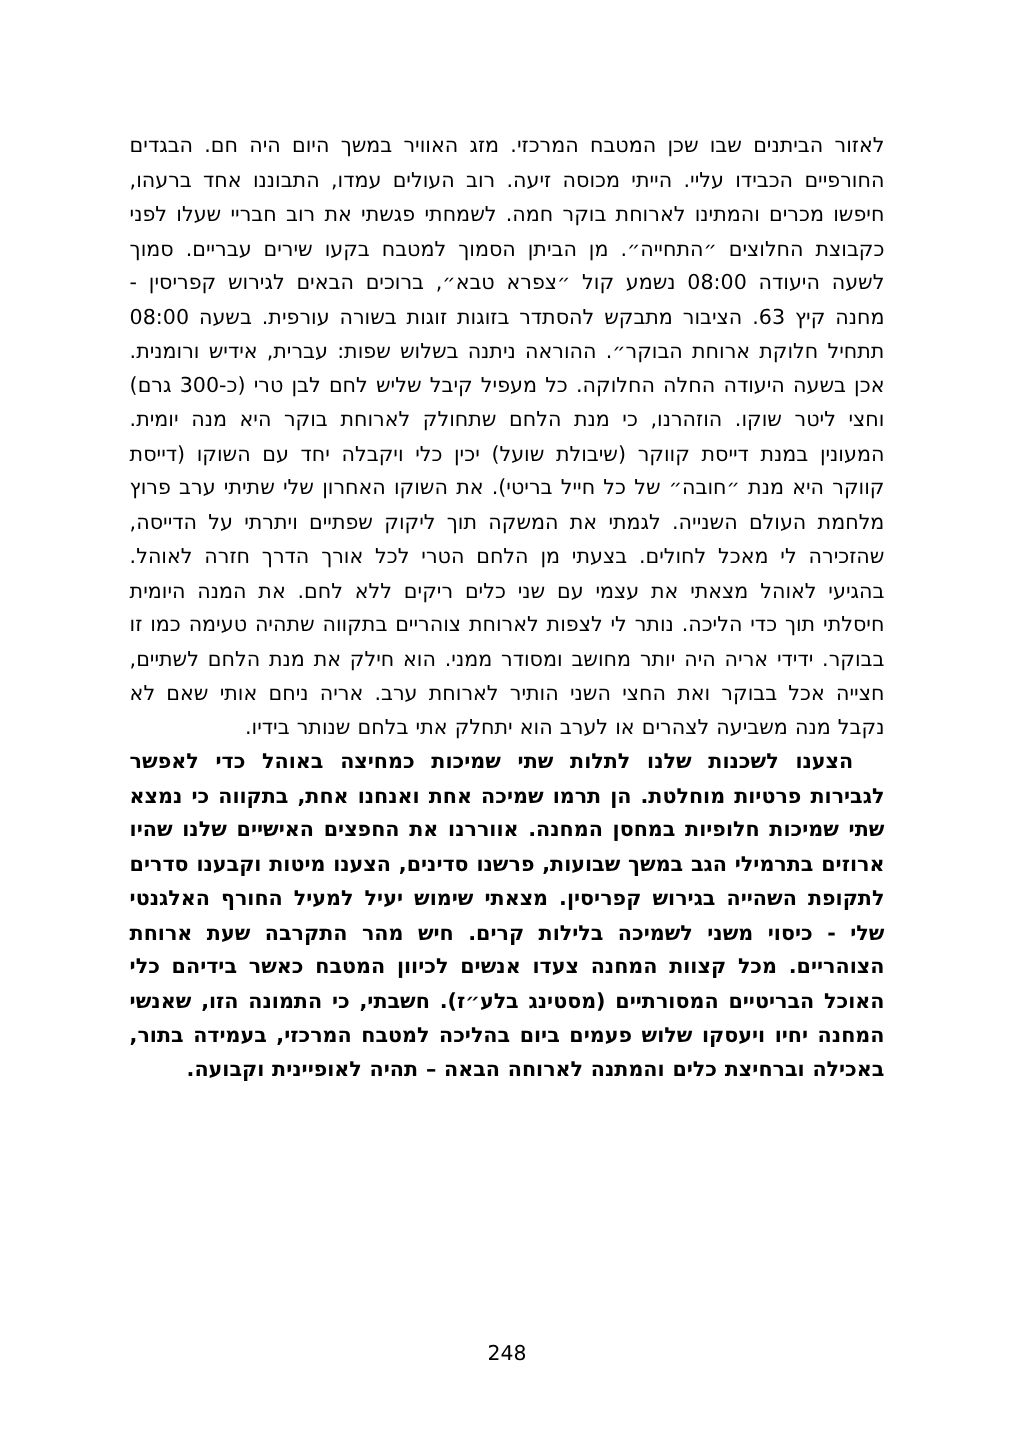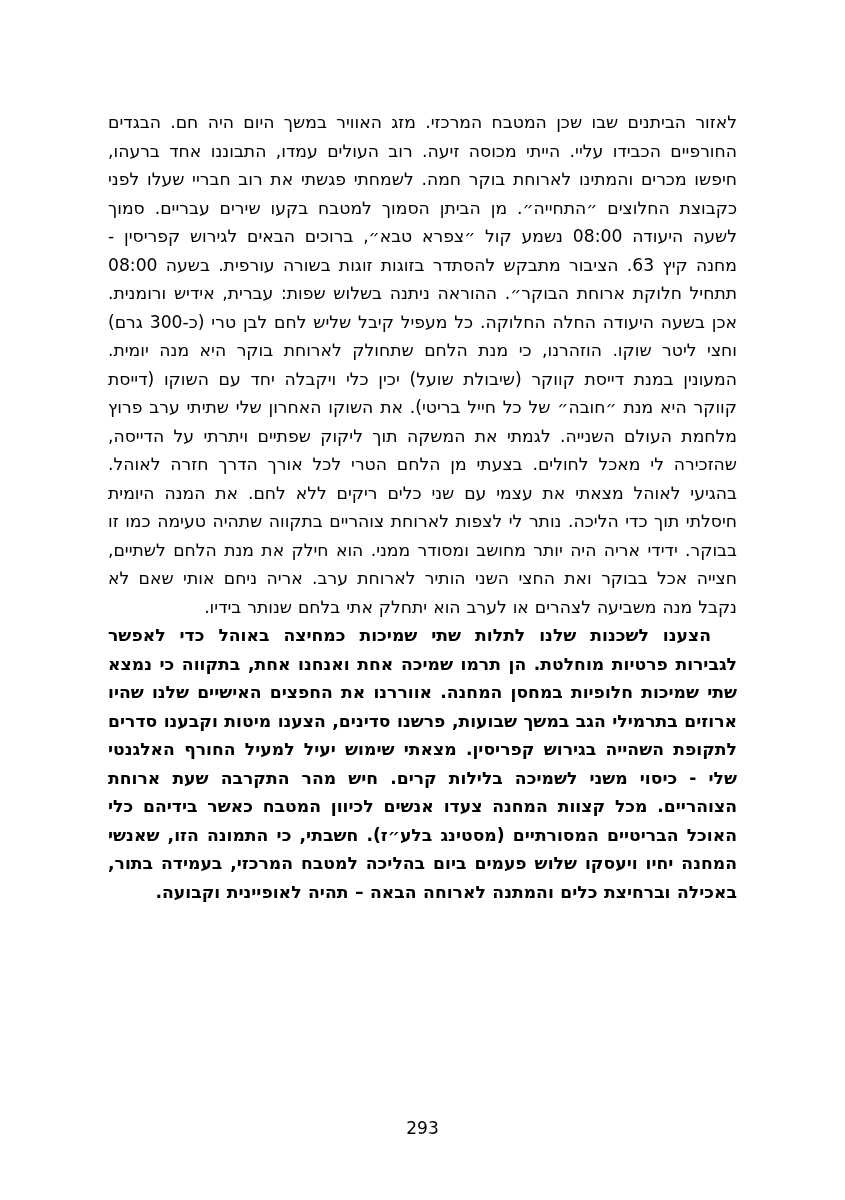--- a/index.html
+++ b/index.html
@@ -55,14 +55,14 @@
   }
 </style>
 </head>
 <body>
 
 <div class="page">
   <div class="body-text">
     <p class="para">לאזור הביתנים שבו שכן המטבח המרכזי. מזג האוויר במשך היום היה חם. הבגדים החורפיים הכבידו עליי. הייתי מכוסה זיעה.  רוב העולים עמדו, התבוננו אחד ברעהו, חיפשו מכרים והמתינו לארוחת בוקר חמה. לשמחתי פגשתי את רוב חבריי שעלו לפני כקבוצת החלוצים ״התחייה״. מן הביתן הסמוך למטבח בקעו שירים עבריים. סמוך לשעה היעודה 08:00 נשמע קול ״צפרא טבא״, ברוכים הבאים לגירוש קפריסין - מחנה קיץ 63. הציבור מתבקש להסתדר בזוגות זוגות בשורה עורפית. בשעה 08:00 תתחיל חלוקת ארוחת הבוקר״. ההוראה ניתנה בשלוש שפות: עברית, אידיש ורומנית. אכן בשעה היעודה החלה החלוקה. כל מעפיל קיבל שליש לחם לבן טרי (כ-300 גרם) וחצי ליטר שוקו. הוזהרנו, כי מנת הלחם שתחולק לארוחת בוקר היא מנה יומית. המעונין במנת דייסת קווקר (שיבולת שועל) יכין כלי ויקבלה יחד עם השוקו (דייסת קווקר היא מנת ״חובה״ של כל חייל בריטי). את השוקו האחרון שלי שתיתי ערב פרוץ מלחמת העולם השנייה. לגמתי את המשקה תוך ליקוק שפתיים ויתרתי על הדייסה, שהזכירה לי מאכל לחולים. בצעתי מן הלחם הטרי לכל אורך הדרך חזרה לאוהל. בהגיעי לאוהל מצאתי את עצמי עם שני כלים ריקים ללא לחם. את המנה היומית חיסלתי תוך כדי הליכה. נותר לי לצפות לארוחת צוהריים בתקווה שתהיה טעימה כמו זו בבוקר. ידידי אריה היה יותר מחושב ומסודר ממני. הוא חילק את מנת הלחם לשתיים, חצייה אכל בבוקר ואת החצי השני הותיר לארוחת ערב. אריה ניחם אותי שאם לא נקבל מנה משביעה לצהרים או לערב הוא יתחלק אתי בלחם שנותר בידיו.</p>
     <p class="para indented">הצענו לשכנות שלנו לתלות שתי שמיכות כמחיצה באוהל כדי לאפשר לגבירות פרטיות מוחלטת. הן תרמו שמיכה אחת ואנחנו אחת, בתקווה כי נמצא שתי שמיכות חלופיות במחסן המחנה. אווררנו את החפצים האישיים שלנו שהיו ארוזים בתרמילי הגב במשך שבועות, פרשנו סדינים, הצענו מיטות וקבענו סדרים לתקופת השהייה בגירוש קפריסין. מצאתי שימוש יעיל למעיל החורף האלגנטי שלי - כיסוי משני לשמיכה בלילות קרים. חיש מהר התקרבה שעת ארוחת הצוהריים. מכל קצוות המחנה צעדו אנשים לכיוון המטבח כאשר בידיהם כלי האוכל הבריטיים המסורתיים (מסטינג בלע״ז). חשבתי, כי התמונה הזו, שאנשי המחנה יחיו ויעסקו שלוש פעמים ביום בהליכה למטבח המרכזי, בעמידה בתור, באכילה וברחיצת כלים והמתנה לארוחה הבאה – תהיה לאופיינית וקבועה.</p>
   </div>
-  <div class="page-number">293</div>
+  <div class="page-number">248</div>
 </div>
 
 </body></html>

